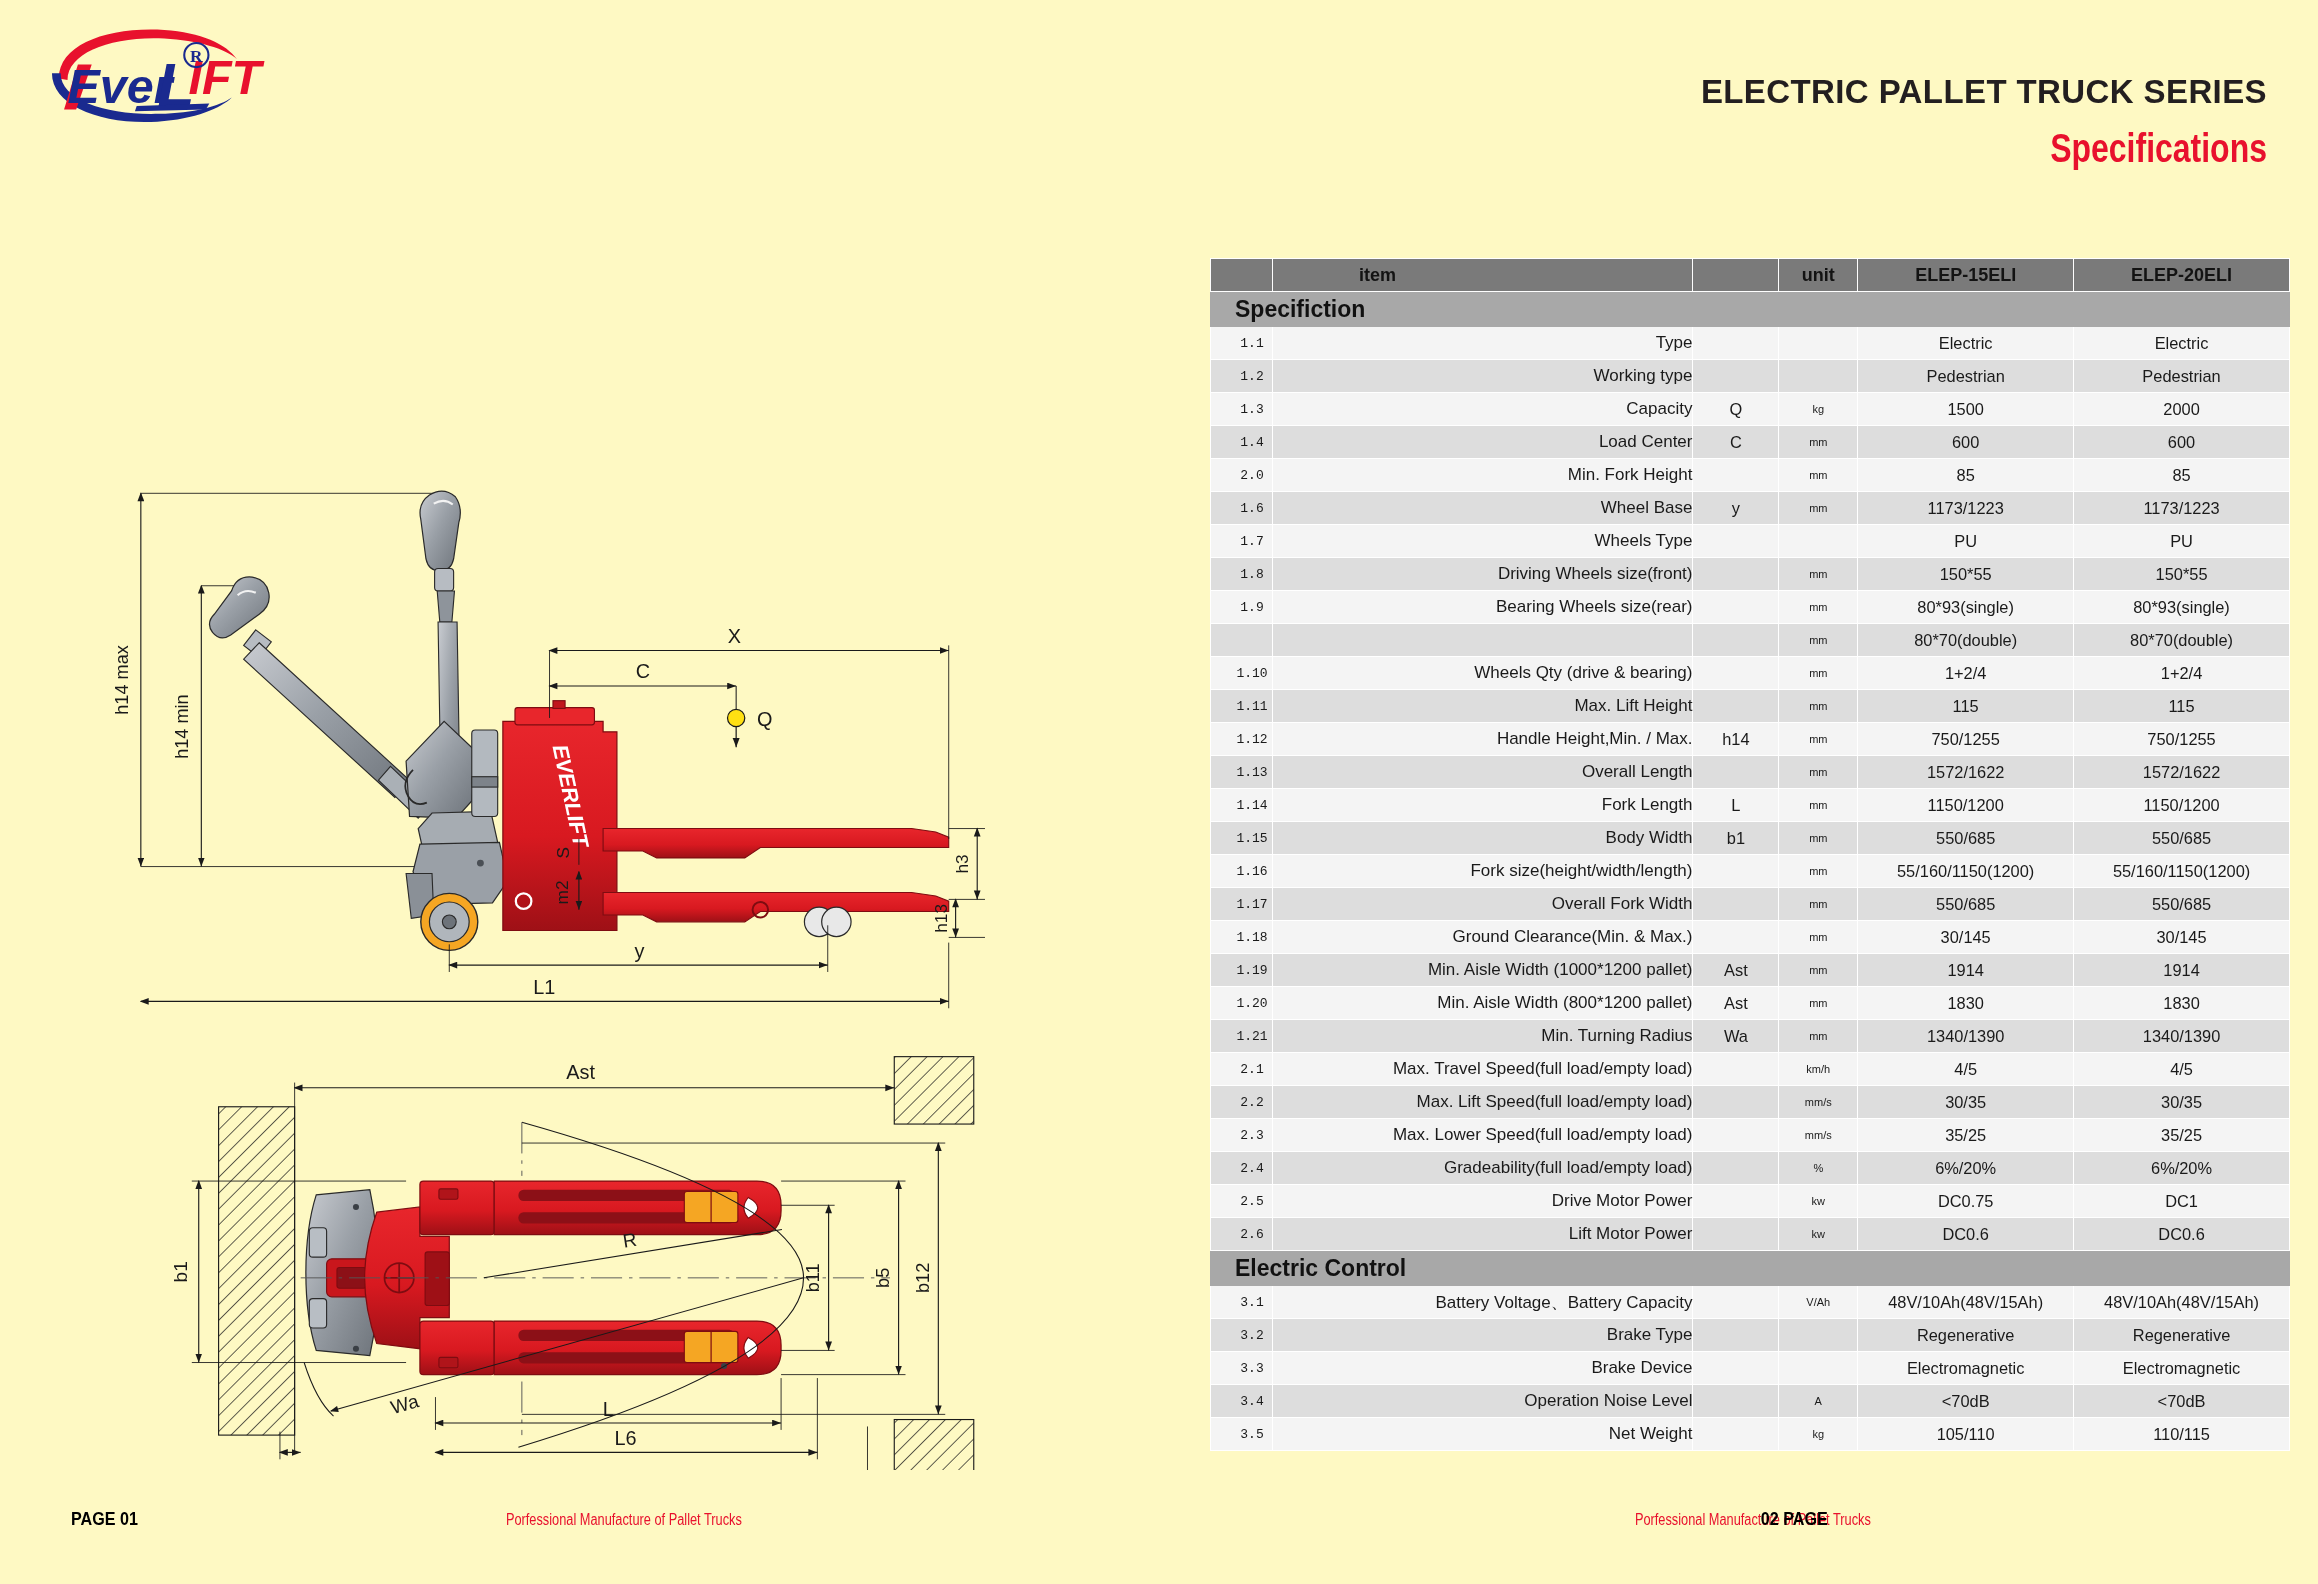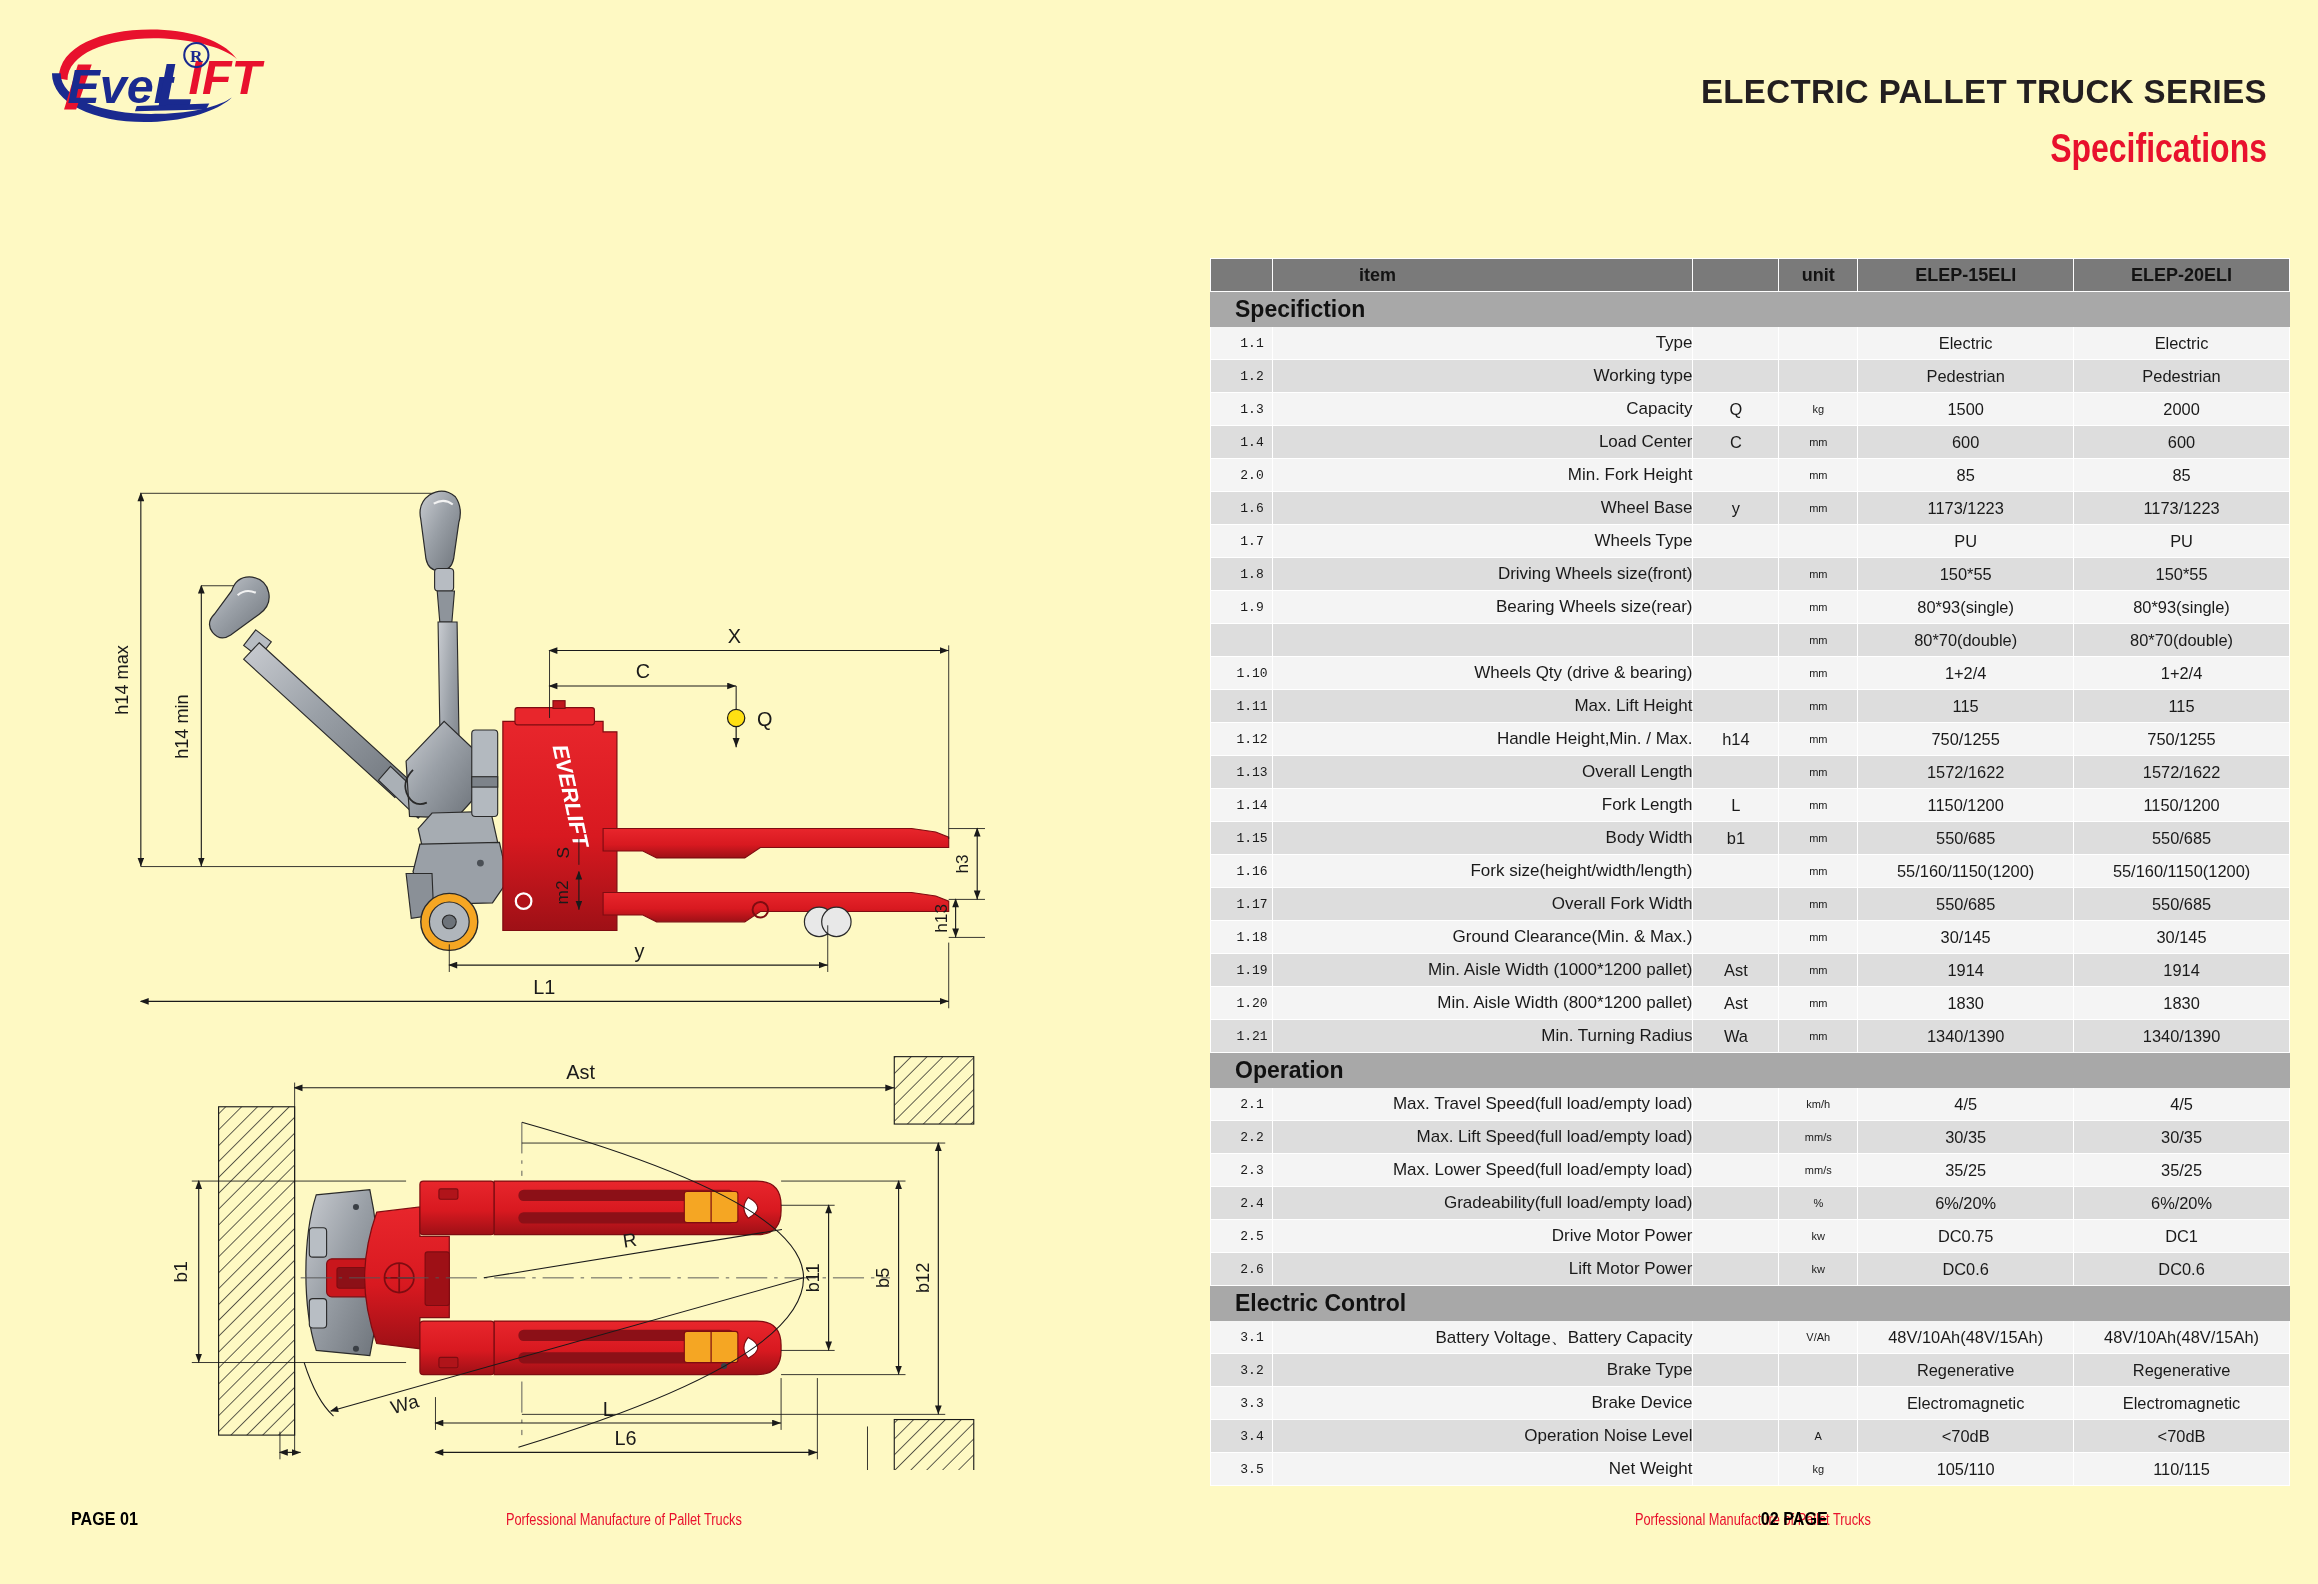--- a/index.html
+++ b/index.html
@@ -561,23 +561,20 @@
           <td class="val">1830</td>
         </tr>
         <tr class="even">
           <td class="num">1.21</td>
           <td class="item">Min. Turning Radius</td>
           <td class="sym">Wa</td>
           <td class="unit">mm</td>
           <td class="val">1340/1390</td>
           <td class="val">1340/1390</td>
         </tr>
-        <tr class="section">
-          <td colspan="6">Operation</td>
-        </tr>
         <tr class="odd">
           <td class="num">2.1</td>
           <td class="item">Max. Travel Speed(full load/empty load)</td>
           <td class="sym"></td>
           <td class="unit">km/h</td>
           <td class="val">4/5</td>
           <td class="val">4/5</td>
         </tr>
         <tr class="even">
           <td class="num">2.2</td>

